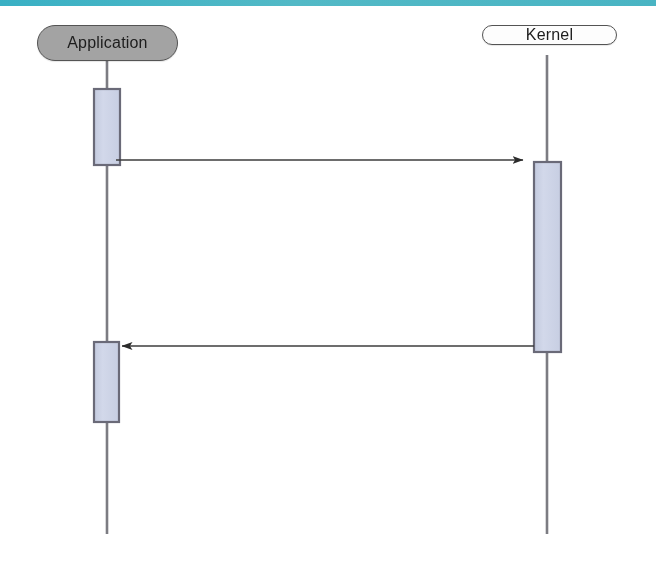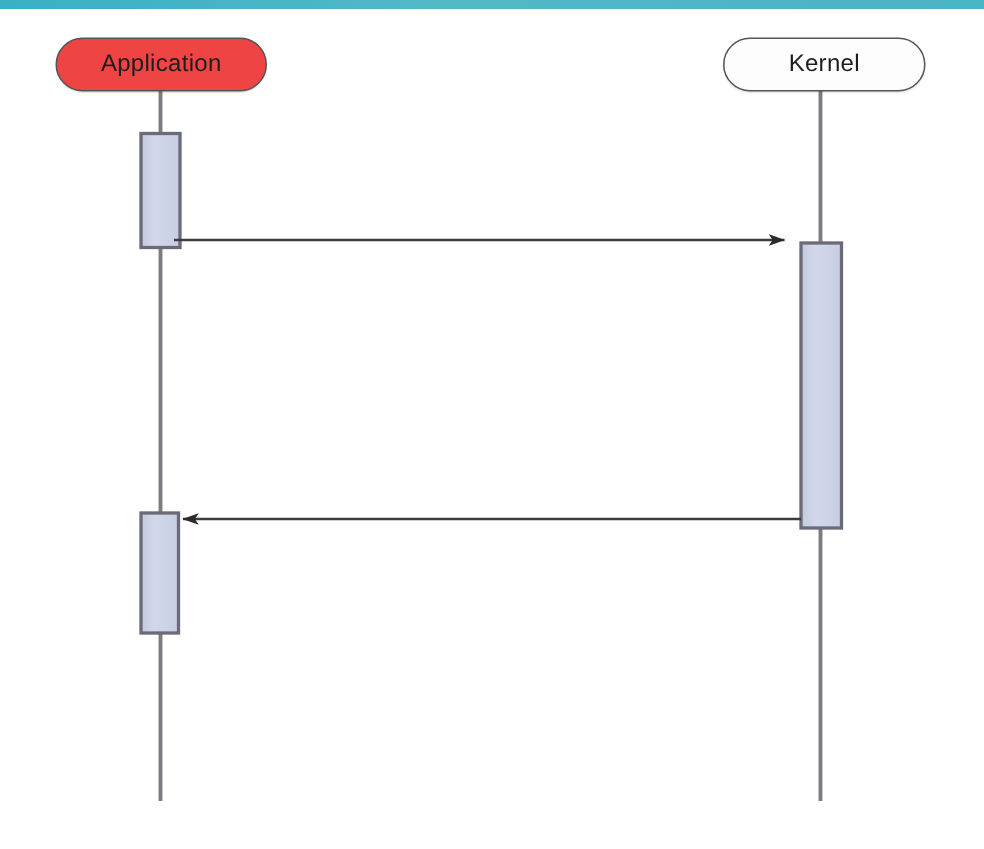--- a/index.html
+++ b/index.html
@@ -88,21 +88,21 @@
       <rect id="activation-kernel-1" fill="url(#activation-grad)" stroke="#6a6a78" stroke-width="2.2" x="534" y="156" width="27" height="190"></rect>
       <rect id="activation-application-2" fill="url(#activation-grad)" stroke="#6a6a78" stroke-width="2.2" x="94" y="336" width="25" height="80"></rect>
     </g>
 
     <g>
       <line id="message-request" stroke="#3d3d3d" stroke-width="1.7" marker-end="url(#arrow-right)" x1="116" x2="523" y1="154" y2="154"></line>
       <line id="message-return" stroke="#3d3d3d" stroke-width="1.7" marker-end="url(#arrow-left)" x1="534" x2="122" y1="340" y2="340"></line>
     </g>
   </svg>
 
-  <div class="lifeline-head" id="head-application" style="left: 37px; top: 19px; width: 141px; height: 36px; background: #ef4444; border-color: rgb(84, 84, 84); color: rgb(29, 29, 29); border-radius: 18px;">
+  <div class="lifeline-head" id="head-application" style="left: 37px; top: 19px; width: 141px; height: 36px; background: #a3a3a3; border-color: rgb(84, 84, 84); color: rgb(29, 29, 29); border-radius: 18px;">
     <span>Application</span>
   </div>
 
-  <div class="lifeline-head" id="head-kernel" style="left: 482px; top: 19px; width: 135px; height: 36px; background: rgb(253, 253, 253); border-color: rgb(84, 84, 84); color: rgb(29, 29, 29); border-radius: 18px;">
+  <div class="lifeline-head" id="head-kernel" style="left: 482px; top: 19px; width: 135px; height: 20px; background: rgb(253, 253, 253); border-color: rgb(84, 84, 84); color: rgb(29, 29, 29); border-radius: 18px;">
     <span>Kernel</span>
   </div>
 
 </div>
 
 </body></html>

